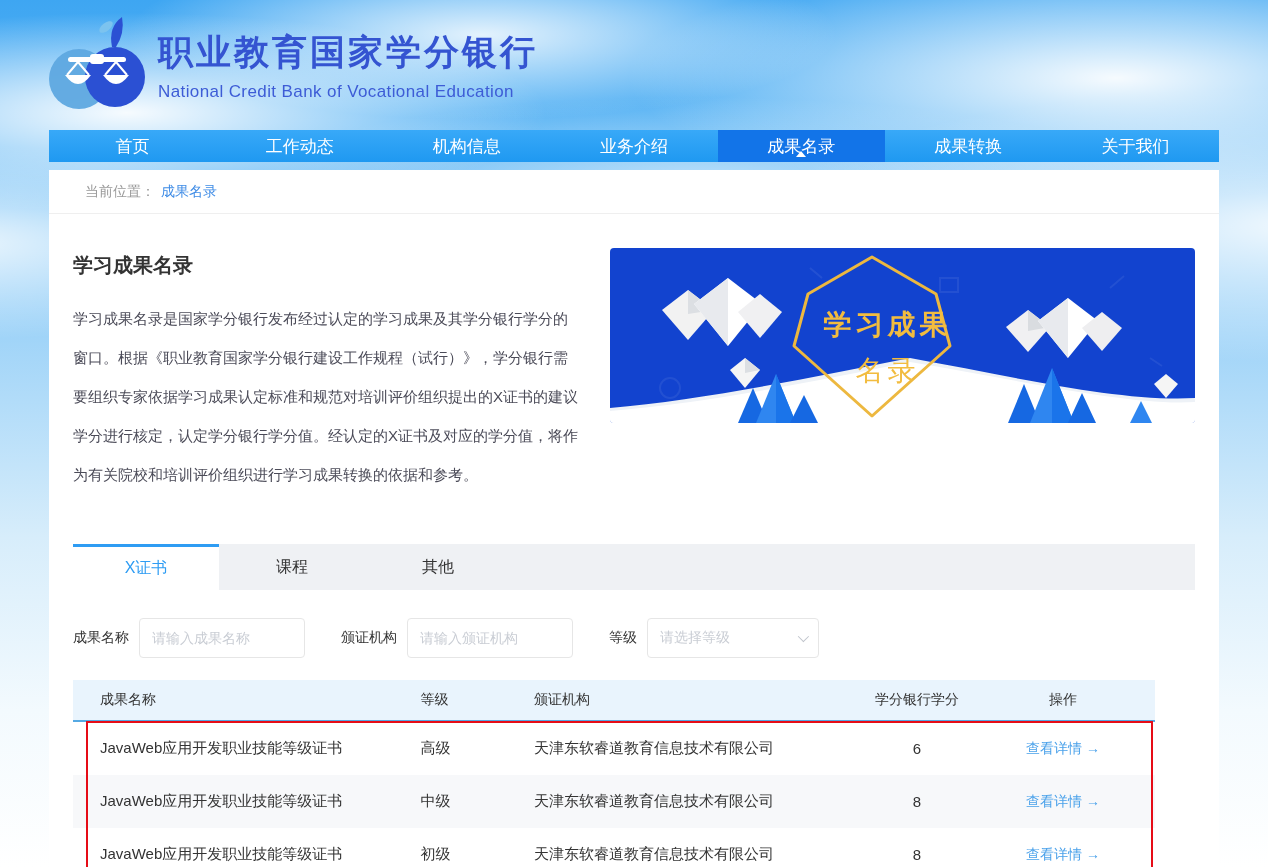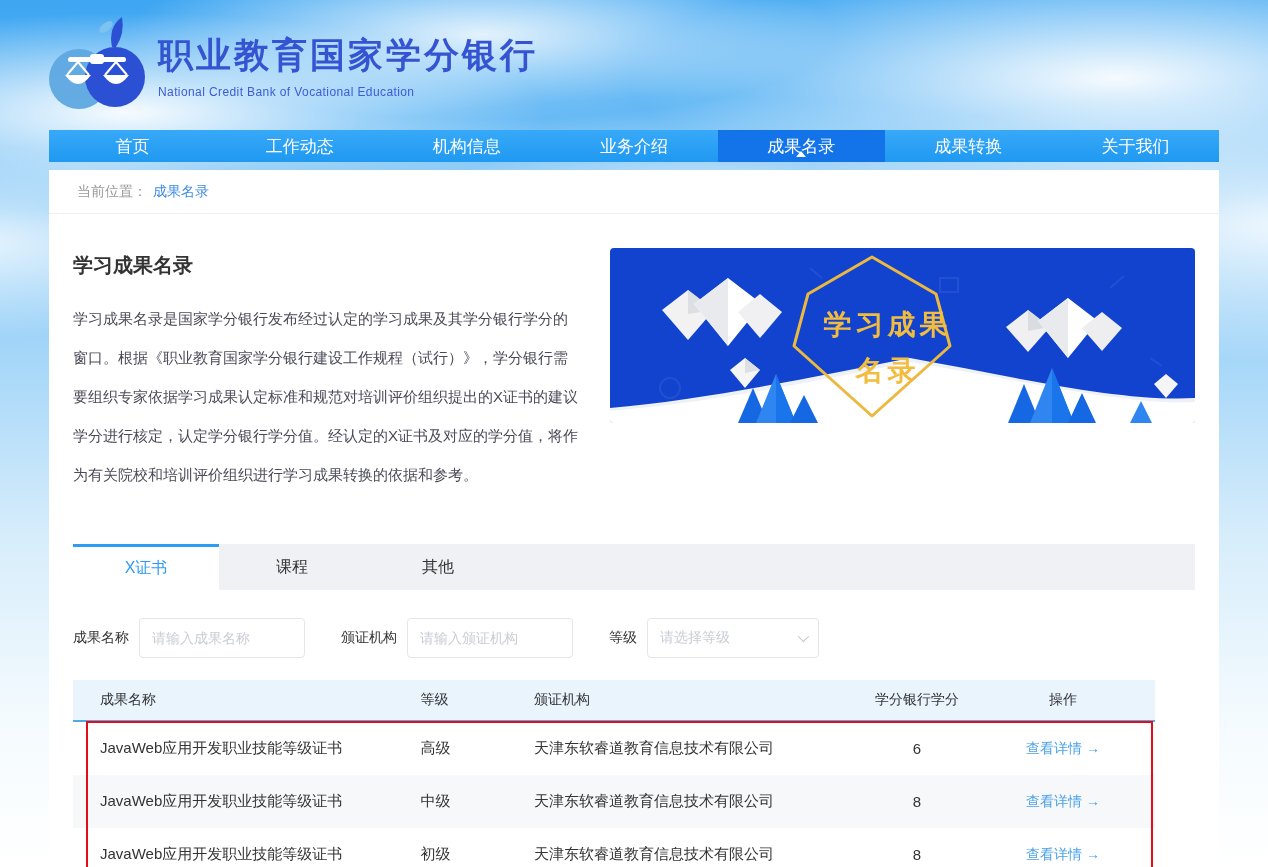--- a/index.html
+++ b/index.html
@@ -16,52 +16,52 @@
       radial-gradient(50% 14% at 55% 21%, rgba(255,255,255,.55), rgba(255,255,255,0) 70%),
       linear-gradient(180deg,#3ea6f2 0%,#5cb5f4 16%,#9ed3f8 38%,#d7edfb 62%,#f3fafe 82%,#ffffff 100%);
   }
   .page { position:relative; width:1268px; height:867px; }
 
   
   .site-header { height:130px; display:flex; align-items:center; padding-left:48px; }
   .logo-mark { position:relative; width:100px; height:104px; flex:0 0 auto; }
   .logo-text { margin-left:10px; }
   .logo-title { font-size:35px; font-weight:bold; color:#3454d1; letter-spacing:3px; }
-  .logo-subtitle { font-size:12px; color:#3d5cd6; margin-top:6px; letter-spacing:.4px; }
+  .logo-subtitle { font-size:17px; color:#3d5cd6; margin-top:6px; letter-spacing:.4px; }
 
   
   .nav { width:1170px; margin:0 auto; height:32px; display:flex;
          background:linear-gradient(180deg,#38a9f8,#1f99f1); }
   .nav-item { flex:1; display:flex; align-items:center; justify-content:center;
               color:#fff; font-size:17px; cursor:pointer; position:relative; }
   .nav-item.active { background:#1274e8; }
   .nav-item.active .nav-caret { position:absolute; bottom:5px; left:50%; margin-left:-5px;
       width:0; height:0; border-left:5px solid transparent; border-right:5px solid transparent;
       border-bottom:6px solid #fff; }
 
   
   .container { width:1170px; margin:8px auto 0; background:#fff; min-height:681px; }
-  .breadcrumb { height:44px; display:flex; align-items:center; padding:0 28px;
+  .breadcrumb { height:44px; display:flex; align-items:center; padding:0 36px;
                 border-bottom:1px solid #efefef; font-size:14px; }
   .breadcrumb .prefix { color:#999; }
   .breadcrumb .current { color:#3f8ce6; margin-left:6px; cursor:pointer; }
 
   .content { padding:0 24px; }
 
   
   .intro { display:flex; margin-top:34px; }
   .intro-left { flex:1; padding-right:30px; }
   .intro-title { font-size:20px; font-weight:bold; color:#333; margin-top:4px; }
   .intro-desc { margin-top:20px; font-size:15px; line-height:39px; color:#4b4b58; }
   .promo { width:585px; height:175px; flex:0 0 auto; border-radius:4px; overflow:hidden; position:relative; }
   .promo svg { display:block; }
   .promo-text { position:absolute; top:4px; left:0; width:100%; height:100%;
                 display:flex; flex-direction:column; align-items:center; pointer-events:none; }
   .promo-line1 { margin-top:54px; margin-left:-30px; font-size:28px; font-weight:bold; color:#f2bc3f; letter-spacing:4px; }
-  .promo-line2 { margin-top:8px; margin-left:-30px; font-size:28px; font-weight:bold; color:#f2bc3f; letter-spacing:4px; }
+  .promo-line2 { margin-top:8px; margin-left:-30px; font-size:28px; font-weight:normal; color:#f2bc3f; letter-spacing:4px; }
 
   
   .tabs { margin-top:50px; height:46px; background:#eff1f4; display:flex; }
   .tab { width:146px; display:flex; align-items:center; justify-content:center;
          font-size:16px; color:#333; cursor:pointer; }
   .tab.active { background:#fff; color:#2e9cf3; border-top:3px solid #2e9cf3; }
 
   
   .filters { margin-top:28px; display:flex; align-items:center; }
   .filter-group { display:flex; align-items:center; margin-right:36px; }

